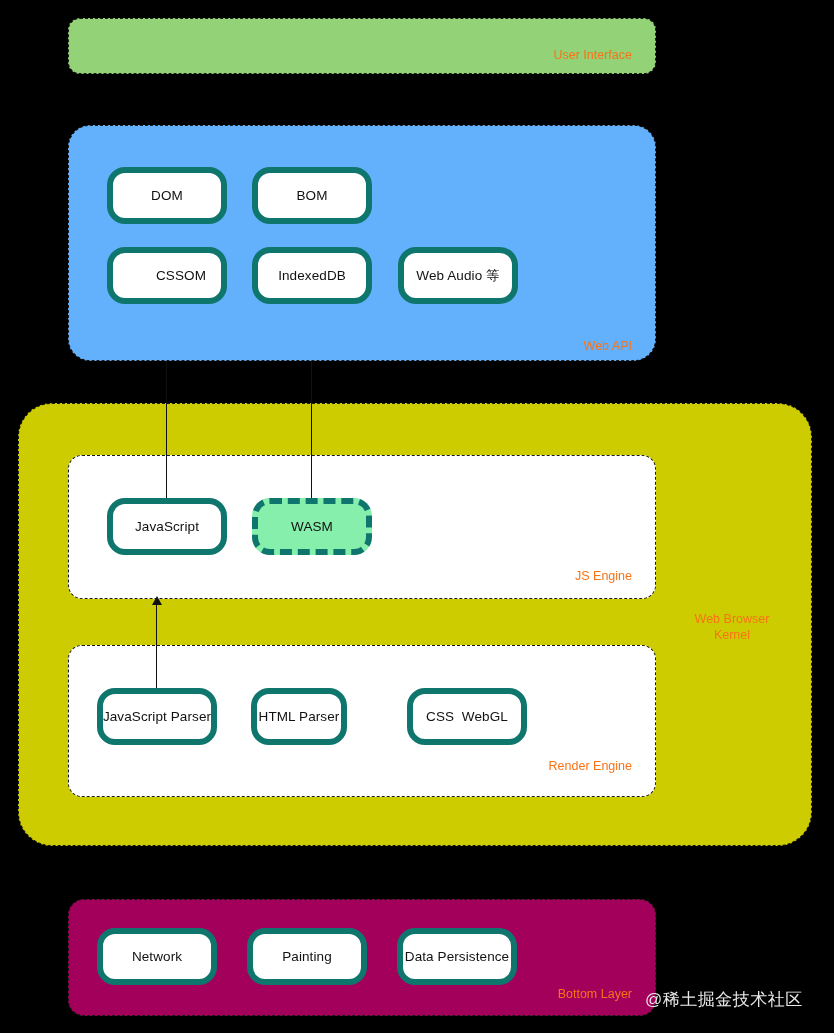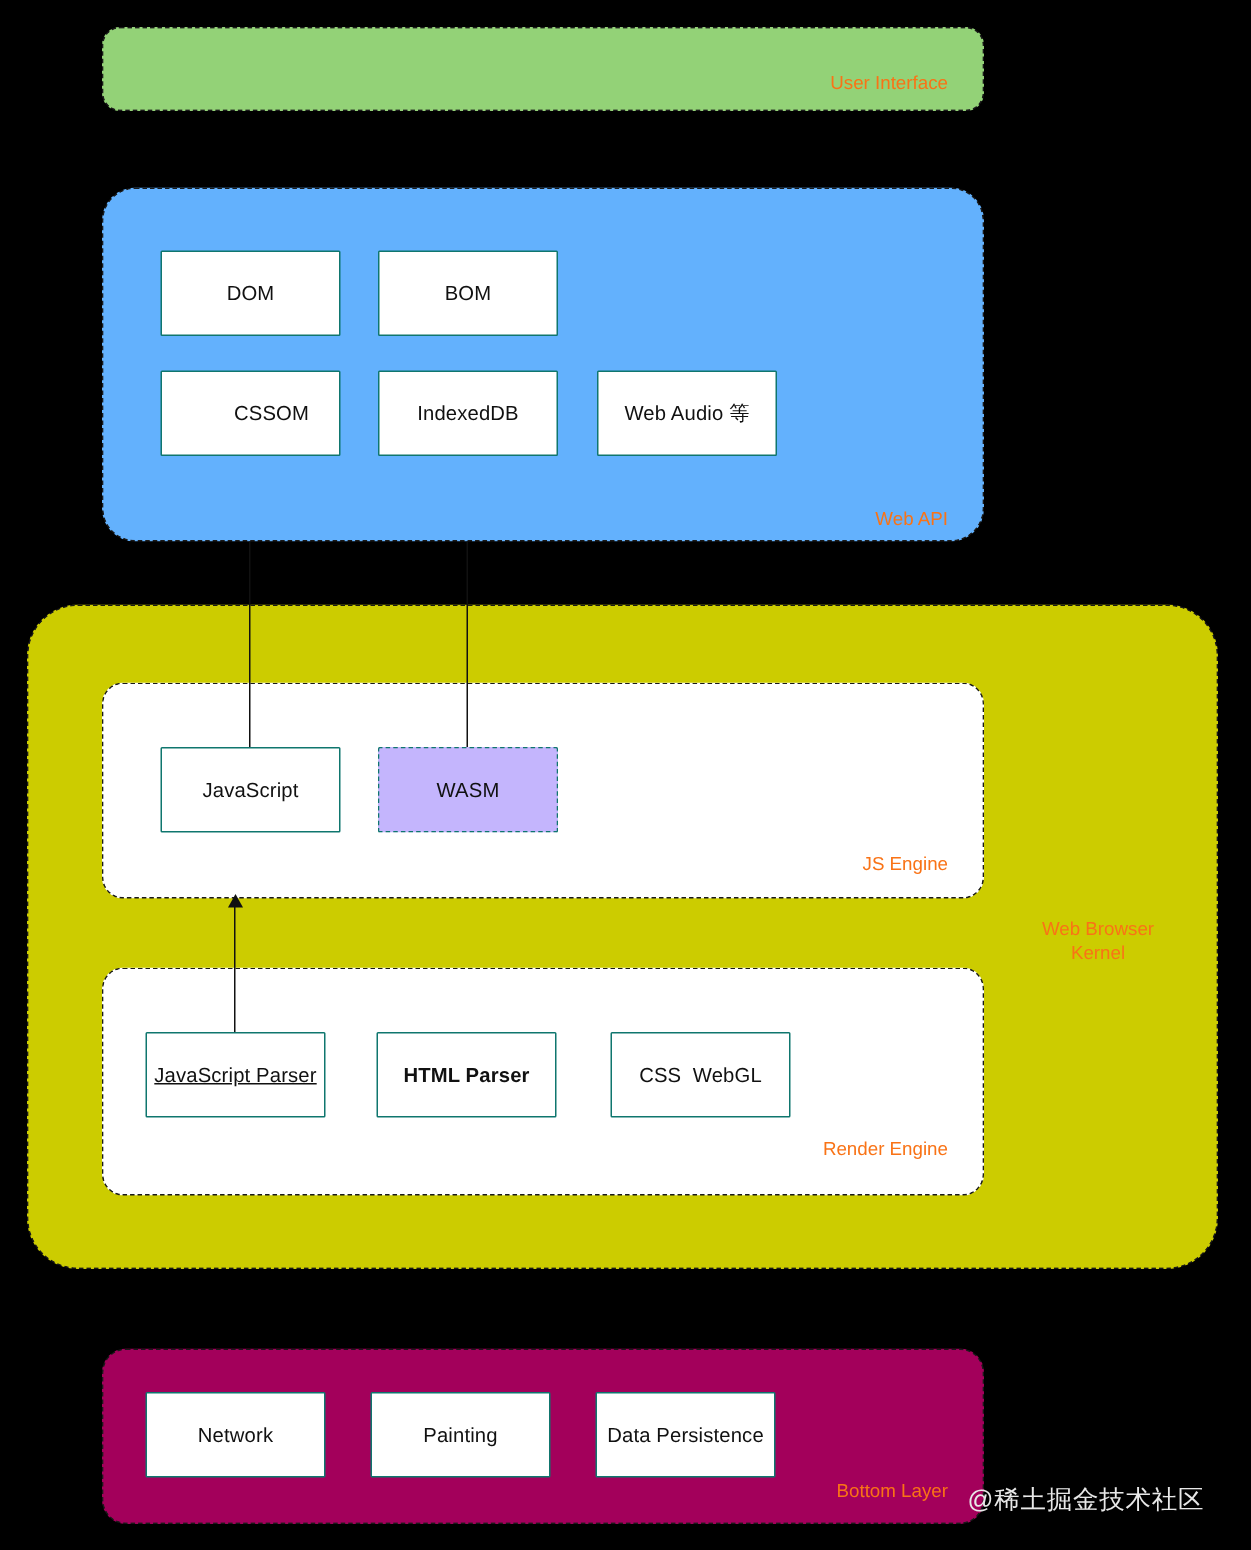--- a/index.html
+++ b/index.html
@@ -28,22 +28,22 @@
     position: absolute;
     box-sizing: border-box;
     background: #ffffff;
     border: 1.5px dashed #1a1a1a;
     border-radius: 14px;
   }
   .node {
     position: absolute;
     box-sizing: border-box;
     background: #ffffff;
-    border: 1px solid #0f766e;
-    border-radius: 1px;
+    border: 6px solid #0f766e;
+    border-radius: 18px;
     display: flex;
     align-items: center;
     justify-content: center;
     font-size: 13.5px;
     color: #111111;
     letter-spacing: 0.1px;
     white-space: pre;
   }
   .node.dashed-node {
     border-style: dashed;
@@ -142,26 +142,26 @@
   <div class="node" style="left:107px; top:247px; width:120px; height:57px;padding-left:28px;">CSSOM</div>
   <div class="node" style="left:252px; top:247px; width:120px; height:57px;text-align:center;">IndexedDB</div>
   <div class="node" style="left:398px; top:247px; width:120px; height:57px;">Web Audio 等</div>
 
   <div class="layer-label" id="webapi-label">Web API</div>
 
   <div class="layer" id="kernel-layer"></div>
 
   <div class="inner-panel" id="jsengine-panel"></div>
   <div class="node" style="left:107px; top:498px; width:120px; height:57px;">JavaScript</div>
-  <div class="node dashed-node" style="left:252px; top:498px; width:120px; height:57px; background:#c4b5fd;">WASM</div>
+  <div class="node dashed-node" style="left:252px; top:498px; width:120px; height:57px; background:#86efac;">WASM</div>
   <div class="layer-label" id="jsengine-label">JS Engine</div>
 
   <div class="inner-panel" id="render-panel"></div>
-  <div class="node" style="left:97px; top:688px; width:120px; height:57px;text-decoration:underline;">JavaScript Parser</div>
-  <div class="node" style="left:251px; top:688px; width:120px; height:57px;font-weight:bold;">HTML Parser</div>
+  <div class="node" style="left:97px; top:688px; width:120px; height:57px;">JavaScript Parser</div>
+  <div class="node" style="left:251px; top:688px; width:96px; height:57px;">HTML Parser</div>
   <div class="node" style="left:407px; top:688px; width:120px; height:57px;">CSS  WebGL</div>
   <div class="layer-label" id="render-label">Render Engine</div>
 
   <div class="layer-label" id="kernel-label">Web Browser
 Kernel</div>
 
   <div class="layer" id="bottom-layer"></div>
   <div class="node" style="left:97px; top:928px; width:120px; height:57px;">Network</div>
   <div class="node" style="left:247px; top:928px; width:120px; height:57px;">Painting</div>
   <div class="node" style="left:397px; top:928px; width:120px; height:57px;">Data Persistence</div>

